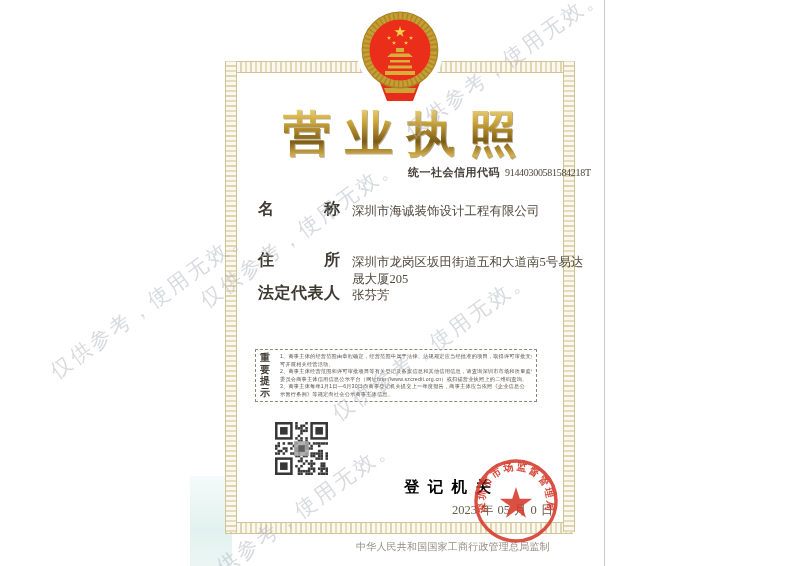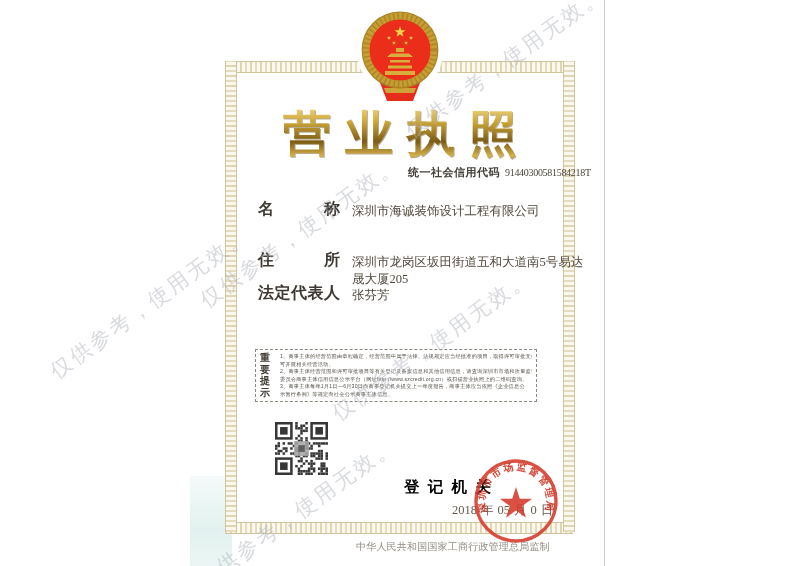--- a/index.html
+++ b/index.html
@@ -274,21 +274,21 @@
           <rect x="16" y="2" width="3" height="3" fill="#1c1c1c"></rect>
           <rect x="0" y="14" width="7" height="7" fill="#1c1c1c"></rect>
           <rect x="1" y="15" width="5" height="5" fill="#fff"></rect>
           <rect x="2" y="16" width="3" height="3" fill="#1c1c1c"></rect>
           <rect x="7.5" y="7.5" width="6" height="6" fill="#9a9a9a" opacity="0.85"></rect>
           <rect x="9.2" y="9.2" width="2.6" height="2.6" fill="#4a4a4a"></rect>
         </svg></div>
 
     <div class="reg-label">登 记 机 关</div>
     <div class="reg-date">
-      <span>2018</span><span>年</span><span>05</span><span>月</span><span>0</span><span>日</span>
+      <span>2023</span><span>年</span><span>05</span><span>月</span><span>0</span><span>日</span>
     </div>
     <svg class="seal" width="92" height="92" viewBox="0 0 92 92">
       <defs>
         <path id="sealArc" d="M19.2,61.5 A31,31 0 1 1 72.8,61.5" fill="none"></path>
       </defs>
       <circle cx="46" cy="46" r="40" fill="none" stroke="#d5392a" stroke-width="3.4"></circle>
       <path transform="translate(46,49)" fill="#d5392a" d="M0,-17 L3.8,-5.3 L16.2,-5.3 L6.2,2 L10,13.8 L0,6.5 L-10,13.8 L-6.2,2 L-16.2,-5.3 L-3.8,-5.3 Z"></path>
       <text>
         <textPath href="#sealArc" startOffset="50%" text-anchor="middle">深圳市市场监督管理局</textPath>
       </text>

